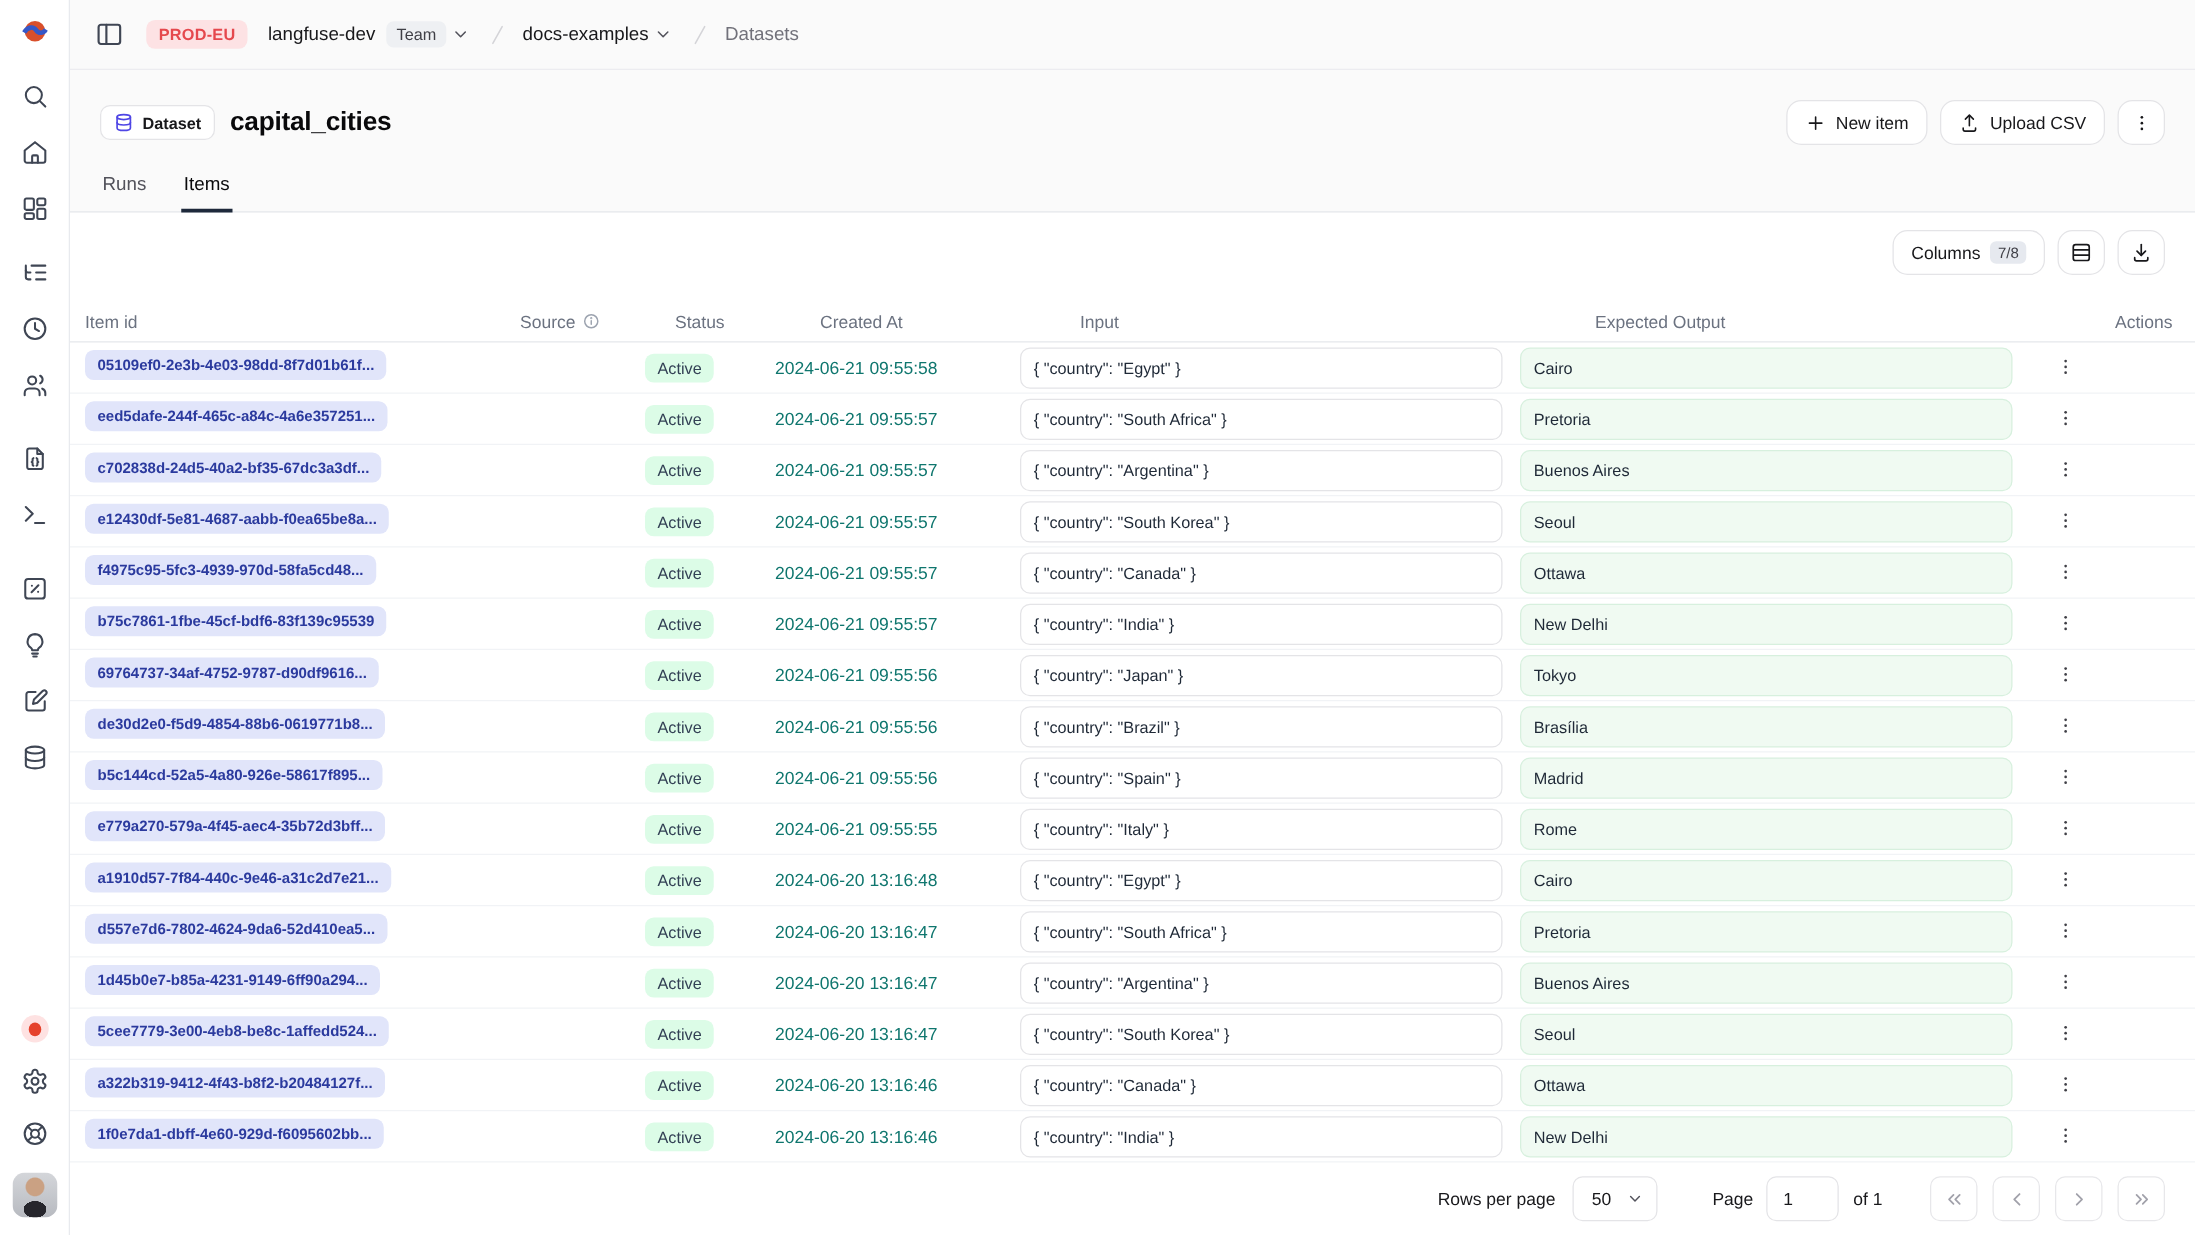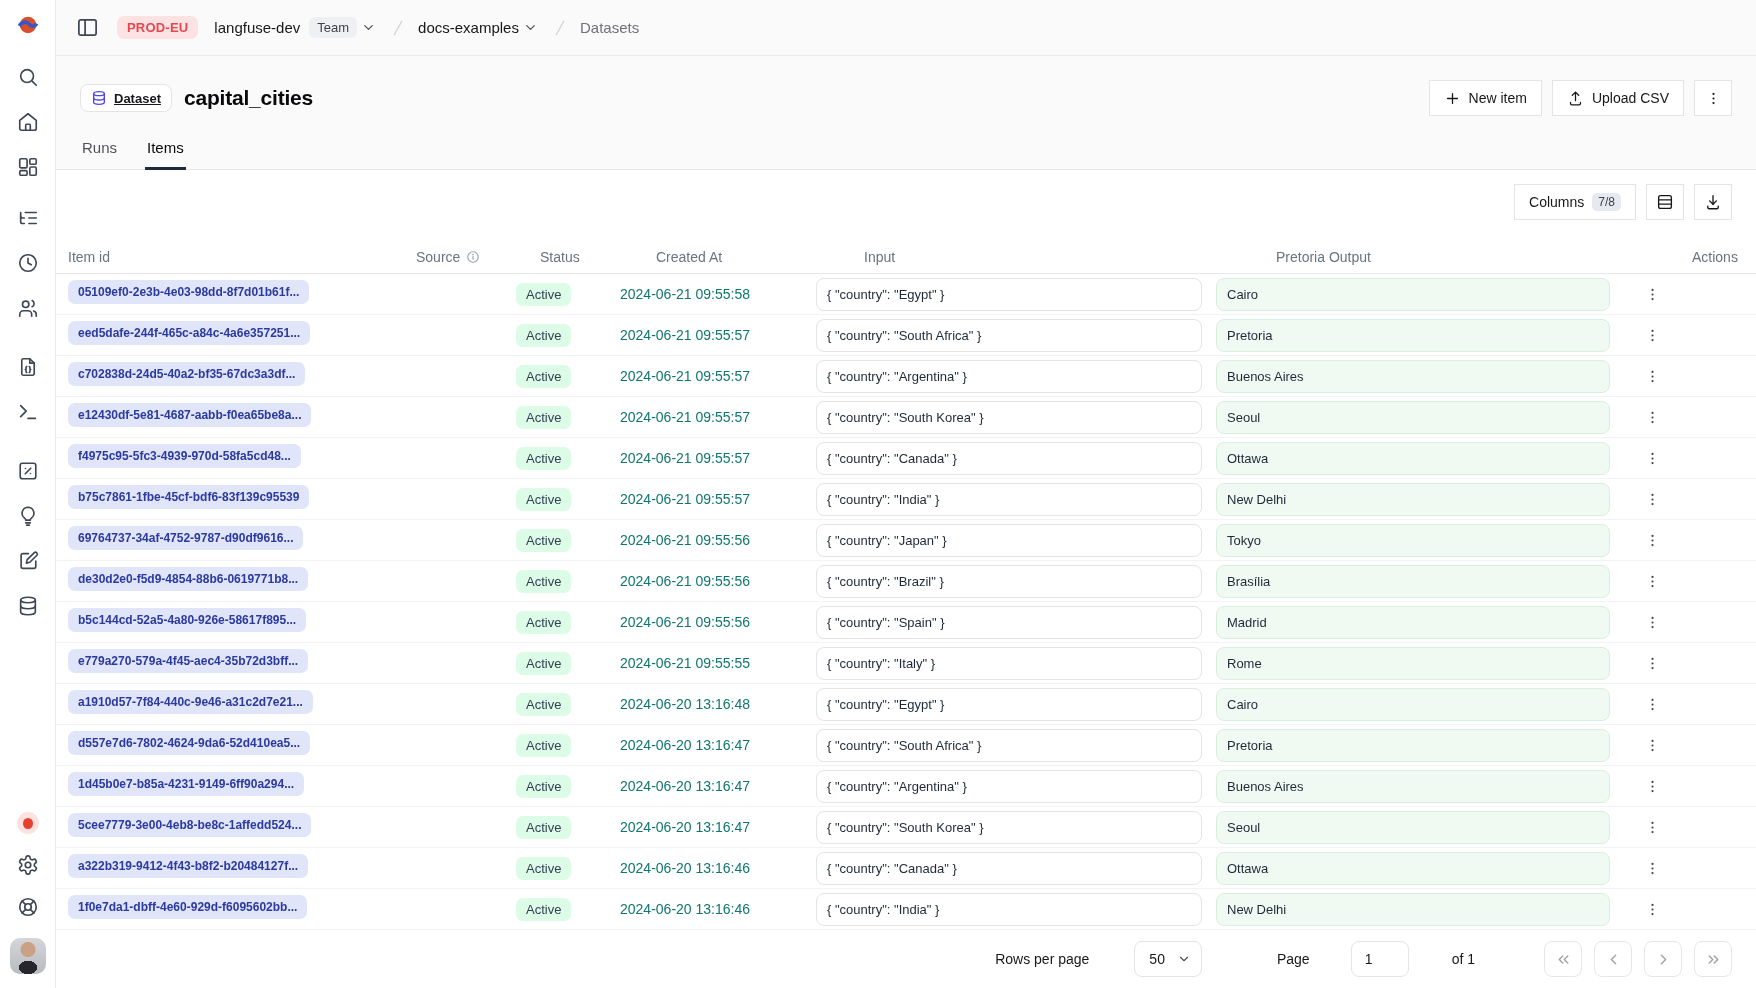--- a/index.html
+++ b/index.html
@@ -54,28 +54,28 @@
   .team-badge { background:#eef0f3; color:#3f3f46; font-size:13px; padding:3px 8px; border-radius:6px; margin-left:9px; }
   .chev-btn { background:none; border:none; padding:2px; color:#52525b; cursor:pointer; display:flex; margin-left:2px; }
   .crumb-slash { color:#d4d4d8; margin:0 10px; }
   .crumb-muted { font-size:15px; color:#71717a; cursor:pointer; }
 
   .page-header { display:flex; align-items:center; padding:16px 24px 0; }
   .dataset-badge {
     display:inline-flex; align-items:center; gap:7px; background:#fff;
     border:1px solid #e4e4e7; border-radius:8px; padding:5px 10px;
   }
-  .dataset-badge .lbl { font-size:13px; font-weight:700; color:#18181b;text-decoration:underline; }
+  .dataset-badge .lbl { font-size:13px; font-weight:700; color:#18181b; }
   .page-title { font-size:21px; font-weight:700; color:#09090b; margin-left:12px; letter-spacing:-.2px; }
   .header-actions { margin-left:auto; display:flex; gap:10px; }
 
   .btn {
     display:inline-flex; align-items:center; justify-content:center; gap:8px;
     height:36px; padding:0 14px; background:#fff; border:1px solid #e4e4e7;
-    border-radius:0; font-family:inherit; font-size:14px; font-weight:500;
+    border-radius:12px; font-family:inherit; font-size:14px; font-weight:500;
     color:#18181b; cursor:pointer; white-space:nowrap;
   }
   .icon-btn { width:38px; padding:0; }
 
   .tabs { display:flex; gap:26px; padding:15px 24px 0; border-bottom:1px solid #e5e7eb; }
   .tab {
     background:none; border:none; font-family:inherit; cursor:pointer;
     font-size:15px; font-weight:500; color:#52525b; padding:0 2px 11px;
     border-bottom:3px solid rgba(0,0,0,0); margin-bottom:-1px;
   }
@@ -108,21 +108,21 @@
   .io-box {
     height:33px; display:flex; align-items:center; padding:0 10px;
     border-radius:8px; font-size:13px; color:#1f2937;
     overflow:hidden; white-space:nowrap;
   }
   .input-box { border:1px solid #e4e4e7; background:#fff; margin-right:10px; }
   .expected-box { border:1px solid #d7f0de; background:#f0faf2; margin-right:6px; }
   .kebab { background:none; border:none; padding:4px; color:#3f3f46; cursor:pointer; margin-left:20px; }
 
   
-  .pagination { margin-top:auto; display:flex; align-items:center; padding:0 24px; height:60px; justify-content:flex-end;gap:31px; }
+  .pagination { margin-top:auto; display:flex; align-items:center; padding:0 24px; height:60px; justify-content:flex-end; }
   .pg-label { font-size:14px; font-weight:500; color:#18181b; }
   .pg-select {
     margin-left:14px; height:36px; border:1px solid #e4e4e7; border-radius:8px;
     background:#fff; display:flex; align-items:center; gap:12px;
     padding:0 10px 0 14px; font-size:14px; color:#18181b; cursor:pointer; font-family:inherit;
   }
   .pg-page-label { margin-left:44px; }
   .pg-input {
     margin-left:10px; width:58px; height:36px; border:1px solid #e4e4e7;
     border-radius:8px; padding:0 0 0 13px; font-size:14px; font-family:inherit; color:#18181b;
@@ -359,21 +359,21 @@
           <span>Source</span>
           <svg width="14" height="14" viewBox="0 0 24 24" fill="none" stroke="#9ca3af" stroke-width="2" stroke-linecap="round">
               <circle cx="12" cy="12" r="9"></circle>
               <path d="M12 11.2V16"></path>
               <circle cx="12" cy="7.8" r=".5" fill="#9ca3af"></circle>
             </svg>
         </div>
         <div class="th">Status</div>
         <div class="th">Created At</div>
         <div class="th">Input</div>
-        <div class="th">Pretoria Output</div>
+        <div class="th">Expected Output</div>
         <div class="th">Actions</div>
       </div>
       <div id="tbody">
   <div class="trow">
     <div class="cell"><span class="id-badge">05109ef0-2e3b-4e03-98dd-8f7d01b61f...</span></div>
     <div class="cell"></div>
     <div class="cell"><span class="status-badge">Active</span></div>
     <div class="cell cell-created">2024-06-21 09:55:58</div>
     <div class="cell">
               <div class="io-box input-box">{ "country": "Egypt" }</div>

